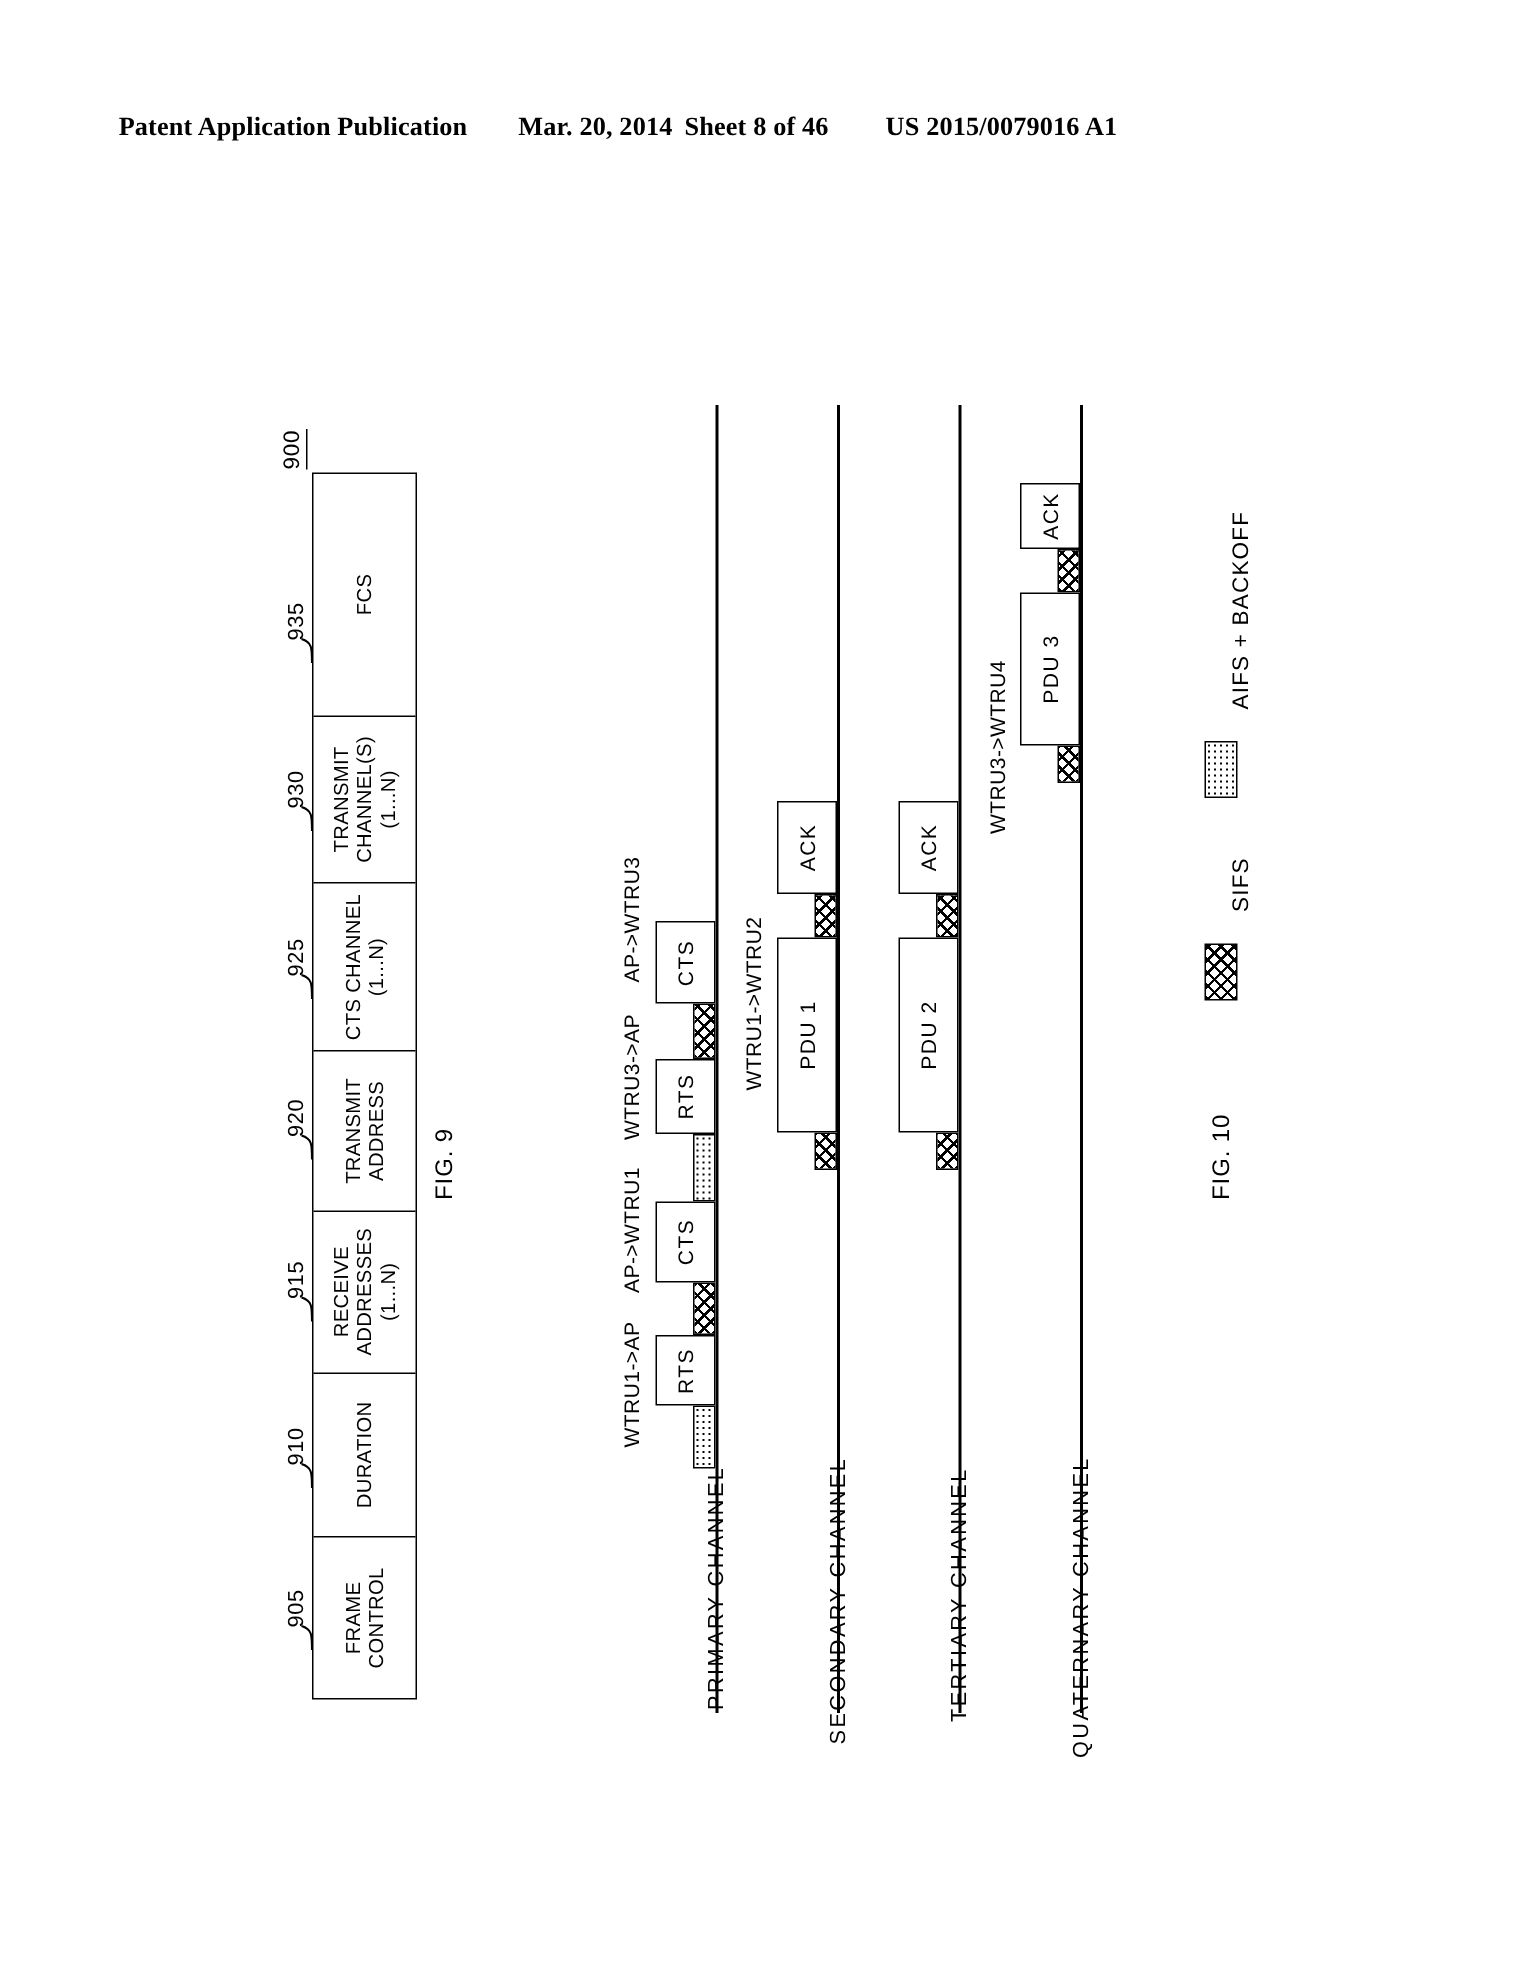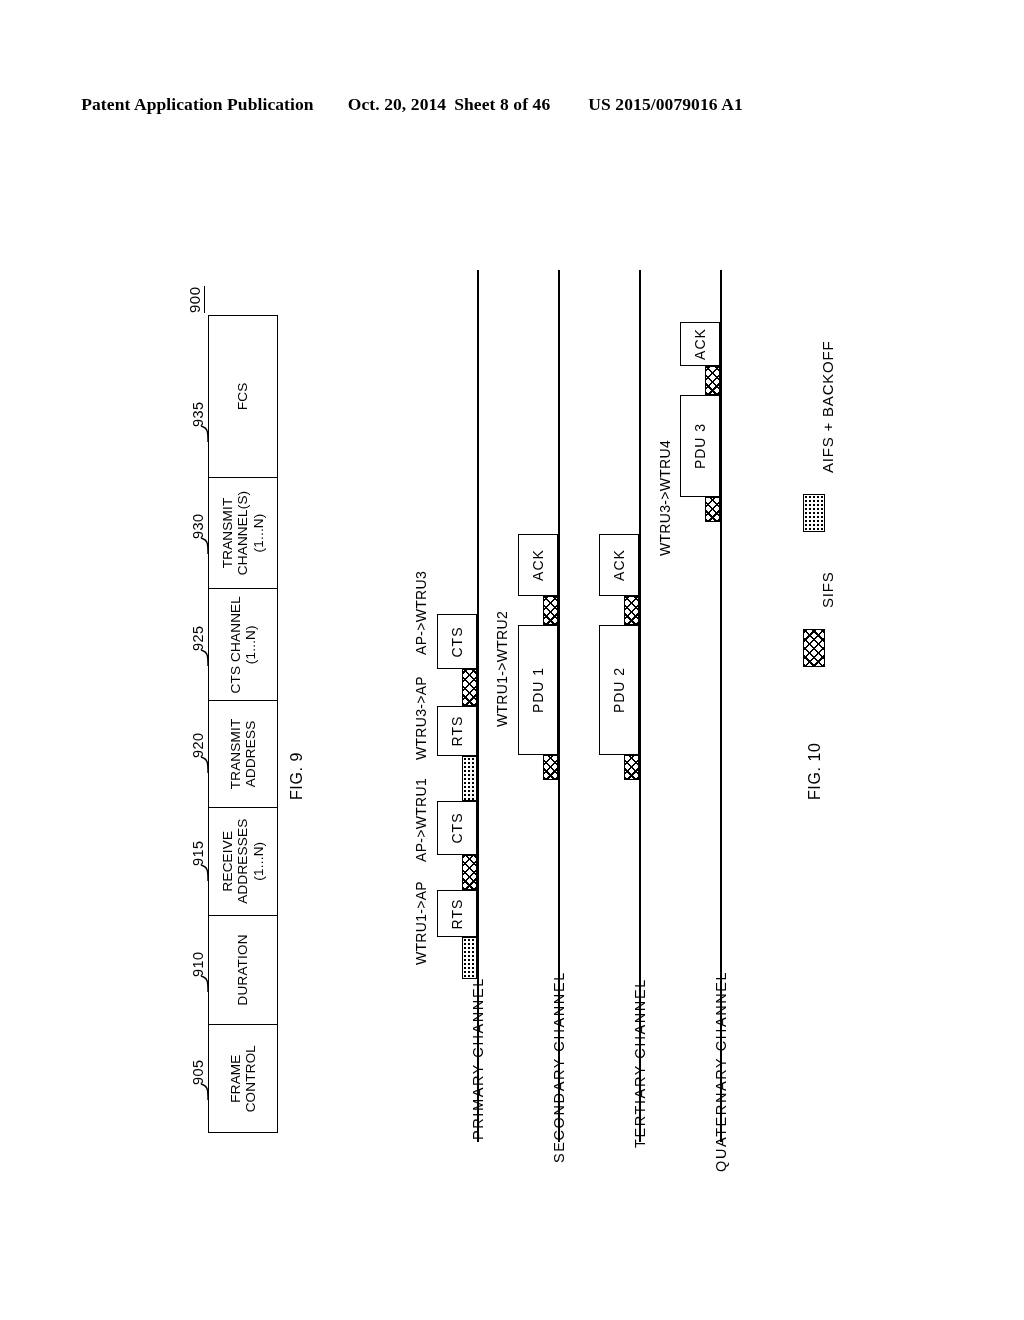--- a/index.html
+++ b/index.html
@@ -2,21 +2,21 @@
 <html><head>
 <meta charset="utf-8">
 <style>
   html,body{margin:0;padding:0;background:#fff;}
   body{
     width:1024px;height:1320px;position:relative;overflow:hidden;
     font-family:"Liberation Sans", sans-serif;color:#000;
   }
   
   #pub-header{
-    position:absolute;left:0;top:94px;width:824px;
+    position:absolute;left:0;top:74px;width:824px;
     display:flex;justify-content:center;align-items:baseline;
     font-family:"Liberation Serif", serif;font-weight:bold;font-size:17.5px;
     letter-spacing:.1px;white-space:nowrap;
   }
   #pub-header .seg{display:inline-block;}
   #pub-header .gap-a{width:34px;display:inline-block;}
   #pub-header .gap-b{width:8px;display:inline-block;}
   #pub-header .gap-c{width:38px;display:inline-block;}
 
   
@@ -98,21 +98,21 @@
     position:absolute;transform-origin:0 0;transform:rotate(-90deg);
     font-size:15px;letter-spacing:.8px;white-space:nowrap;
   }
 </style>
 </head>
 <body>
 
 <div id="pub-header">
   <span class="seg">Patent Application Publication</span>
   <span class="gap-a"></span>
-  <span class="seg">Oct. 20, 2014</span>
+  <span class="seg">Mar. 20, 2014</span>
   <span class="gap-b"></span>
   <span class="seg">Sheet 8 of 46</span>
   <span class="gap-c"></span>
   <span class="seg">US 2015/0079016 A1</span>
 </div>
 
 <div id="fig9-ref" style="left:186px;top:313px;">900</div>
 
 <div id="fig9-frame">
   <div class="cell" style="width:108px;">

